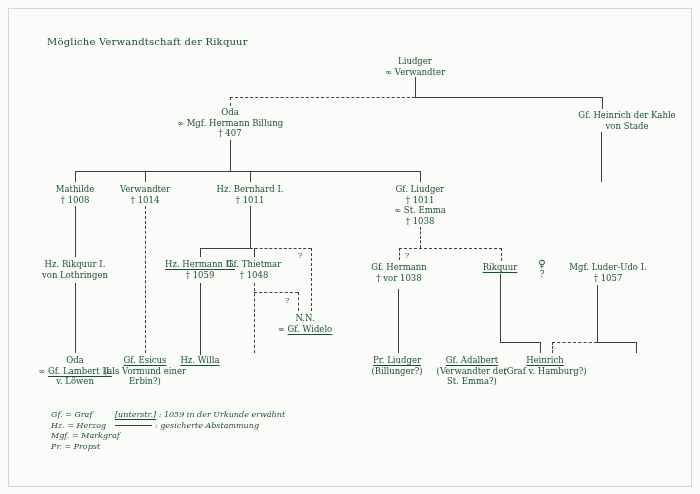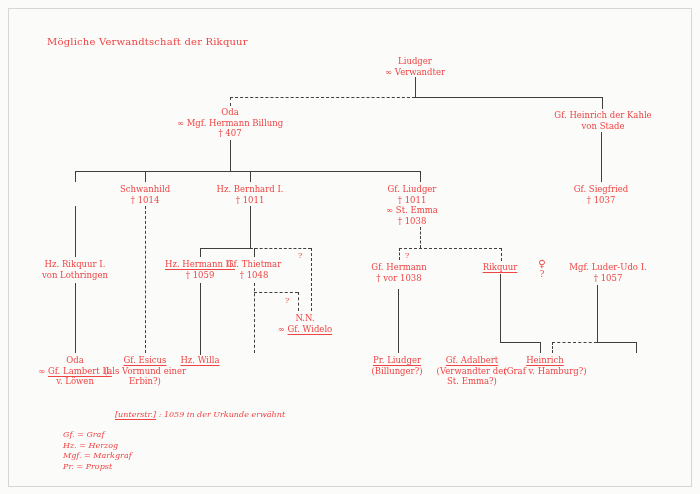--- a/index.html
+++ b/index.html
@@ -1,30 +1,30 @@
 <!DOCTYPE html>
 <html><head>
 <meta charset="utf-8">
 <style>
   html,body{margin:0;padding:0;background:#e9e7e3;}
   .canvas{position:relative;width:700px;height:494px;background:#fbfbf9;overflow:hidden;
-          font-family:"DejaVu Serif","Liberation Serif",serif;color:#ef4444;}
+          font-family:"DejaVu Serif","Liberation Serif",serif;color:#14532d;}
   .frame{position:absolute;left:8px;top:8px;width:682px;height:477px;border:1px solid #d8d6d1;}
   .title{position:absolute;left:47px;top:36px;font-size:10px;letter-spacing:.2px;}
   .node{position:absolute;text-align:center;font-size:8.5px;line-height:10.5px;white-space:nowrap;}
   .u{text-decoration:underline;text-underline-offset:2px;}
   .ln{position:absolute;}
   .h{height:0;border-top:1px solid #413f3b;}
   .v{width:0;border-left:1px solid #413f3b;}
   .hd{height:0;border-top:1px dashed #413f3b;}
   .vd{width:0;border-left:1px dashed #413f3b;}
   .qm{position:absolute;font-size:8px;line-height:8px;}
   .female-sym{font-family:"DejaVu Sans","Liberation Sans",sans-serif;font-size:10px;line-height:10px;display:block;}
   .legend{position:absolute;left:47px;top:410px;font-size:8px;font-style:italic;line-height:10.5px;}
-  .leg-abbr{position:absolute;left:16px;top:0;white-space:nowrap;margin-top:20px;}
+  .leg-abbr{position:absolute;left:4px;top:0;white-space:nowrap;}
   .leg-right{position:absolute;left:68px;top:0;white-space:nowrap;}
   .leg-row{height:10.5px;position:relative;}
   .leg-swatch-solid{display:inline-block;vertical-align:middle;width:37px;height:0;border-top:1px solid #413f3b;margin-right:3px;}
   .leg-swatch-dashed{display:inline-block;vertical-align:middle;width:37px;height:0;border-top:1px dashed #413f3b;margin-right:3px;}
 </style>
 </head>
 <body>
 
 <div class="canvas">
   <div class="frame"></div>
@@ -83,47 +83,47 @@
     <div>Liudger</div>
     <div>∞ Verwandter</div>
   </div>
 
   <div class="node" style="left:165px;top:107px;width:130px">
     <div>Oda</div>
     <div>∞ Mgf. Hermann Billung</div>
     <div>† 407</div>
   </div>
 
-  <div class="node" style="left:543px;top:110px;width:120px">
+  <div class="node" style="left:567px;top:110px;width:120px">
     <div>Gf. Heinrich der Kahle</div>
     <div>von Stade</div>
   </div>
 
+  <div class="node" style="left:15px;top:184px;width:120px">
+    <div>Mathilde</div>
+    <div>† 1008</div>
+  </div>
 
   <div class="node" style="left:85px;top:184px;width:120px">
-    <div>Schwanhild</div>
+    <div>Verwandter</div>
     <div>† 1014</div>
   </div>
 
   <div class="node" style="left:190px;top:184px;width:120px">
     <div>Hz. Bernhard I.</div>
     <div>† 1011</div>
   </div>
 
-  <div class="node" style="left:352px;top:184px;width:120px">
+  <div class="node" style="left:360px;top:184px;width:120px">
     <div>Gf. Liudger</div>
     <div>† 1011</div>
     <div>∞ St. Emma</div>
     <div>† 1038</div>
   </div>
 
-  <div class="node" style="left:541px;top:184px;width:120px">
-    <div>Gf. Siegfried</div>
-    <div>† 1037</div>
-  </div>
 
   <div class="node" style="left:15px;top:259px;width:120px">
     <div>Hz. Rikquur I.</div>
     <div>von Lothringen</div>
   </div>
 
   <div class="node" style="left:140px;top:259px;width:120px">
     <div><span class="u">Hz. Hermann II.</span></div>
     <div>† 1059</div>
   </div>
@@ -193,15 +193,16 @@
 
   <div class="legend">
     <div class="leg-abbr">
       <div>Gf. = Graf</div>
       <div>Hz. = Herzog</div>
       <div>Mgf. = Markgraf</div>
       <div>Pr. = Propst</div>
     </div>
     <div class="leg-right">
       <div class="leg-row"><span class="u">[unterstr.]</span> <span>: 1059 in der Urkunde erwähnt</span></div>
+      <div class="leg-row"><span class="leg-swatch-solid"></span><span>: gesicherte Abstammung</span></div>
     </div>
   </div>
 </div>
 
 </body></html>

